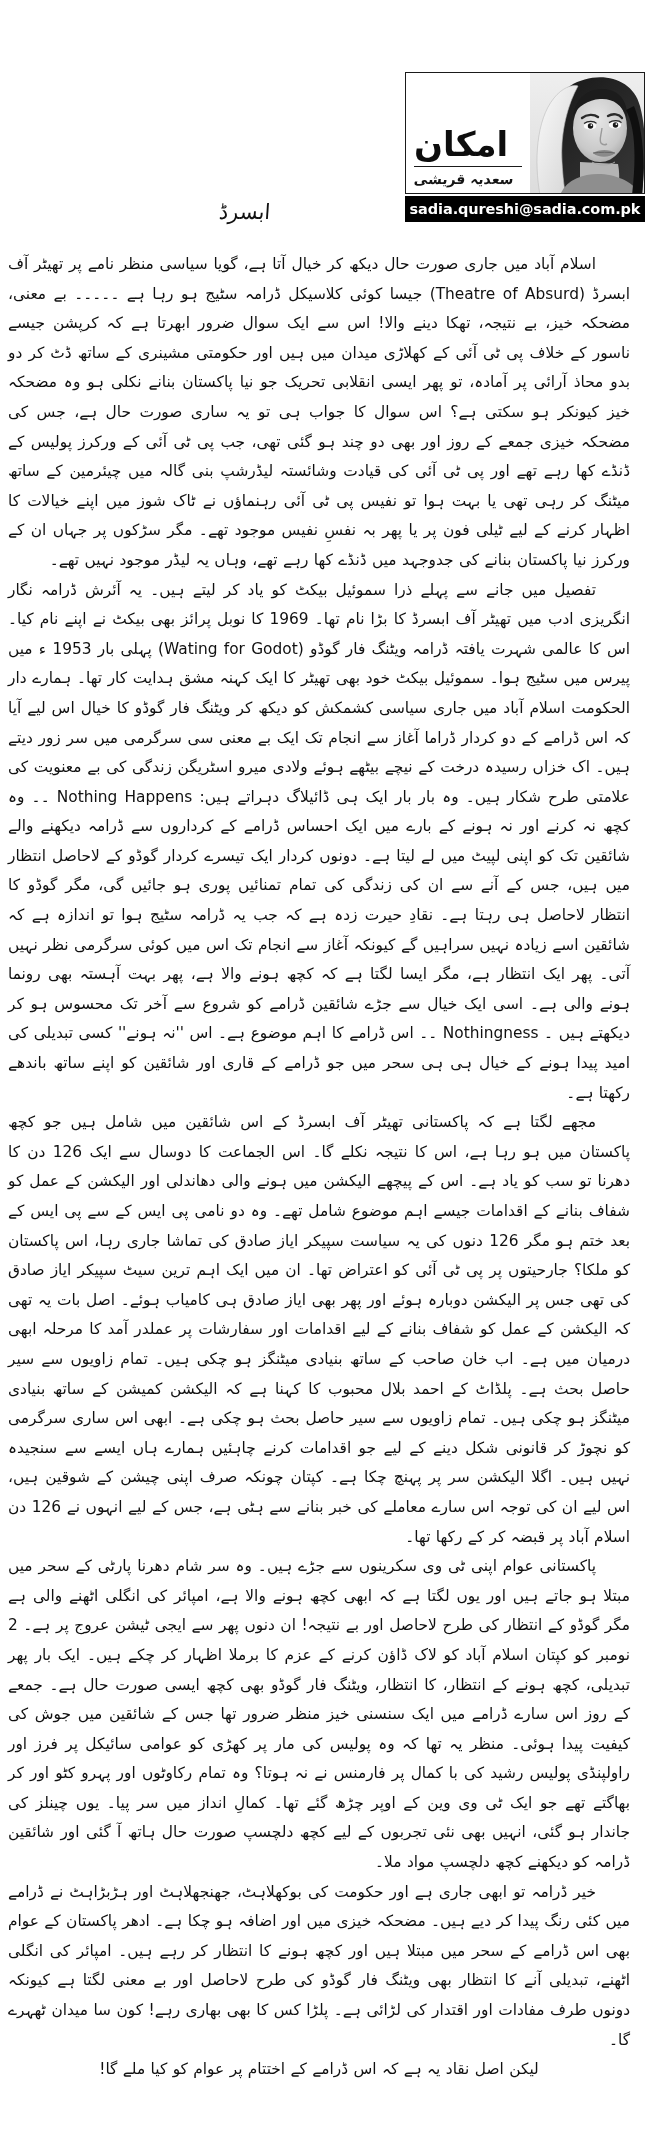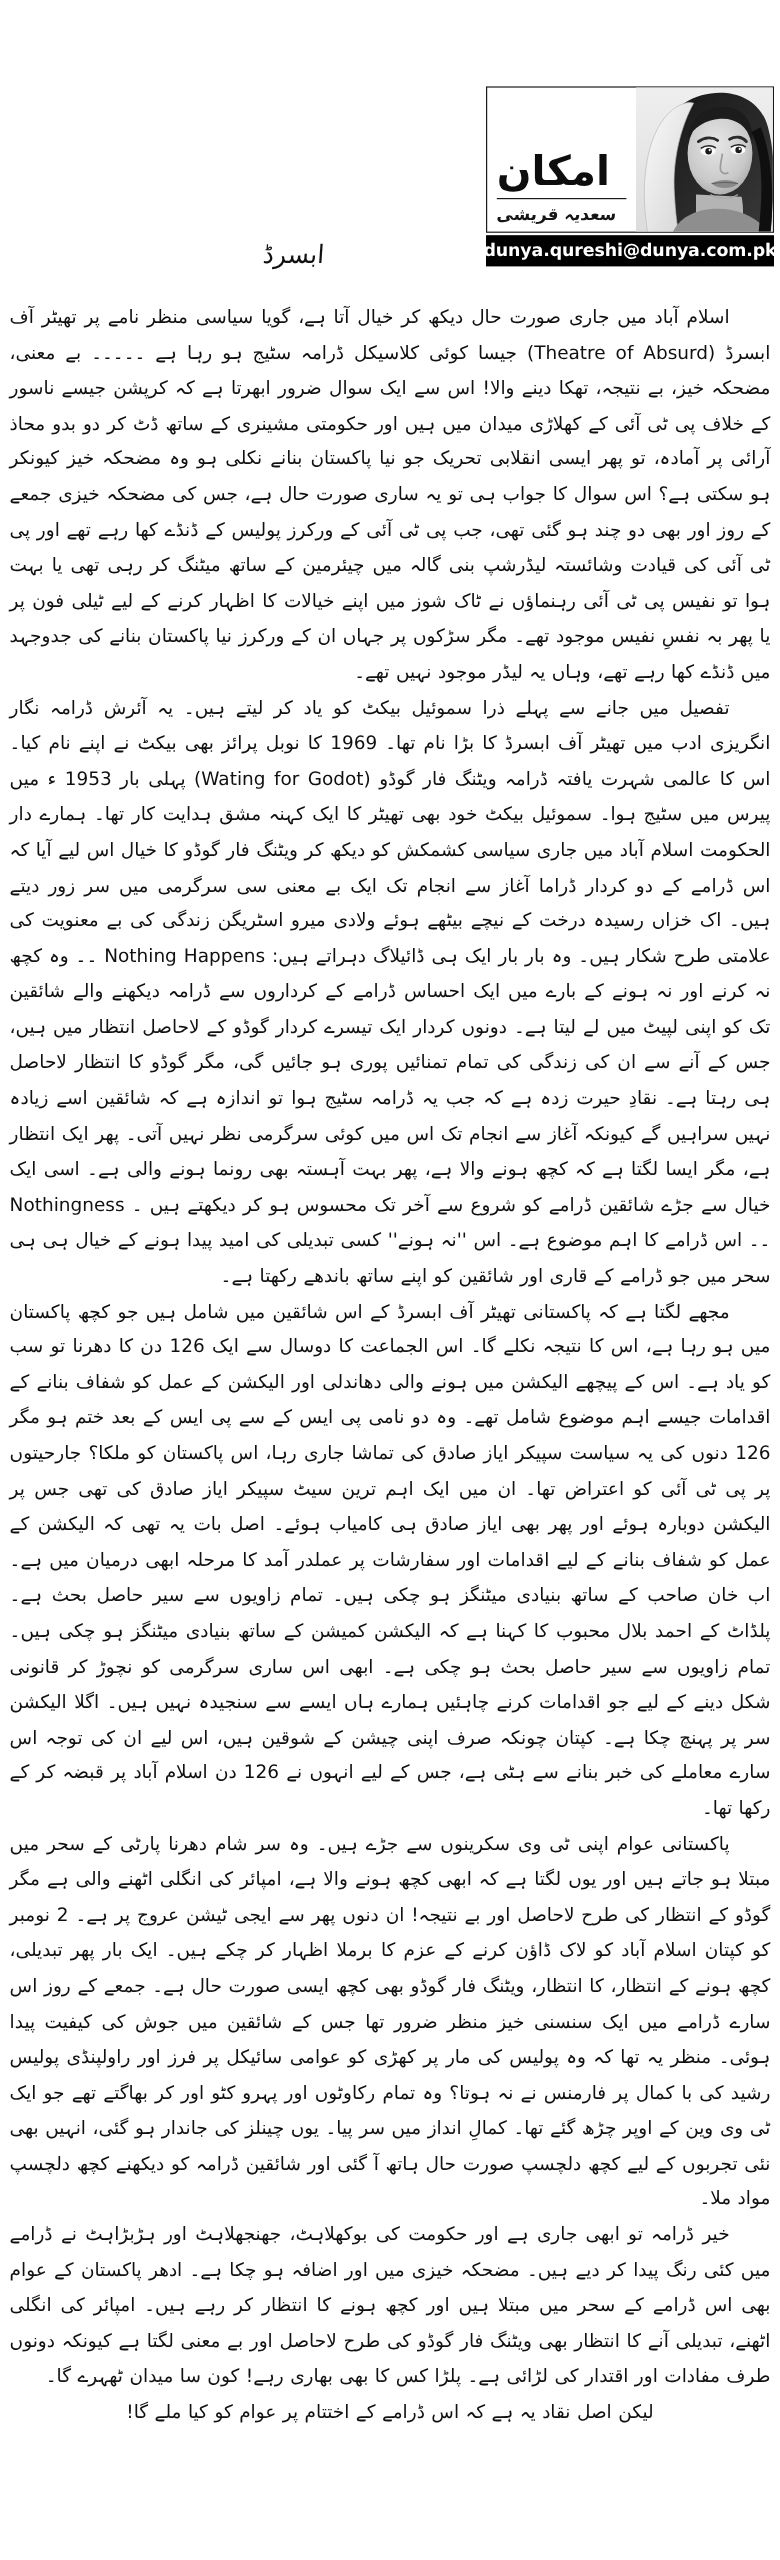--- a/index.html
+++ b/index.html
@@ -116,21 +116,21 @@
     color: #111111;
     direction: rtl;
     white-space: nowrap;
     transform: skewX(-4deg);
   }
 
   
   #article-body {
     position: absolute;
     top: 250px;
-    right: 8px;
+    right: 20px;
     left: 8px;
     direction: rtl;
     text-align: justify;
     text-align-last: right;
     font-family: "DejaVu Sans", "Liberation Sans", sans-serif;
     font-size: 15.4px;
     line-height: 29.6px;
     color: #101010;
     word-spacing: 0.5px;
   }
@@ -212,21 +212,21 @@
         <path d="M63 83 C69 79 80 79 85 83 C80 88 68 88 63 83 Z" fill="#8a8a8a"></path>
         <path d="M63 83 C70 82 79 82 85 83" stroke="#606060" stroke-width="0.9" fill="none"></path>
 
         <path d="M62 92 C68 96 79 96 85 92" stroke="#aaaaaa" stroke-width="1" fill="none"></path>
 
         <path d="M96 40 C106 58 106 90 102 125 L112 125 C116 90 112 56 104 36 Z" fill="#0f0f0f"></path>
       </svg>
     </div>
   </div>
 
-  <div id="email-bar">dunya.qureshi@dunya.com.pk</div>
+  <div id="email-bar">sadia.qureshi@sadia.com.pk</div>
 </div>
 
 <h1 id="article-title">ابسرڈ</h1>
 
 <article id="article-body">
   <p>اسلام آباد میں جاری صورت حال دیکھ کر خیال آتا ہے، گویا سیاسی منظر نامے پر تھیٹر آف ابسرڈ (Theatre of Absurd) جیسا کوئی کلاسیکل ڈرامہ سٹیج ہو رہا ہے ۔۔۔۔۔ بے معنی، مضحکہ خیز، بے نتیجہ، تھکا دینے والا! اس سے ایک سوال ضرور ابھرتا ہے کہ کرپشن جیسے ناسور کے خلاف پی ٹی آئی کے کھلاڑی میدان میں ہیں اور حکومتی مشینری کے ساتھ ڈٹ کر دو بدو محاذ آرائی پر آمادہ، تو پھر ایسی انقلابی تحریک جو نیا پاکستان بنانے نکلی ہو وہ مضحکہ خیز کیونکر ہو سکتی ہے؟ اس سوال کا جواب ہی تو یہ ساری صورت حال ہے، جس کی مضحکہ خیزی جمعے کے روز اور بھی دو چند ہو گئی تھی، جب پی ٹی آئی کے ورکرز پولیس کے ڈنڈے کھا رہے تھے اور پی ٹی آئی کی قیادت وشائستہ لیڈرشپ بنی گالہ میں چیئرمین کے ساتھ میٹنگ کر رہی تھی یا بہت ہوا تو نفیس پی ٹی آئی رہنماؤں نے ٹاک شوز میں اپنے خیالات کا اظہار کرنے کے لیے ٹیلی فون پر یا پھر بہ نفسِ نفیس موجود تھے۔ مگر سڑکوں پر جہاں ان کے ورکرز نیا پاکستان بنانے کی جدوجہد میں ڈنڈے کھا رہے تھے، وہاں یہ لیڈر موجود نہیں تھے۔</p>
   <p>تفصیل میں جانے سے پہلے ذرا سموئیل بیکٹ کو یاد کر لیتے ہیں۔ یہ آئرش ڈرامہ نگار انگریزی ادب میں تھیٹر آف ابسرڈ کا بڑا نام تھا۔ 1969 کا نوبل پرائز بھی بیکٹ نے اپنے نام کیا۔ اس کا عالمی شہرت یافتہ ڈرامہ ویٹنگ فار گوڈو (Wating for Godot) پہلی بار 1953 ء میں پیرس میں سٹیج ہوا۔ سموئیل بیکٹ خود بھی تھیٹر کا ایک کہنہ مشق ہدایت کار تھا۔ ہمارے دار الحکومت اسلام آباد میں جاری سیاسی کشمکش کو دیکھ کر ویٹنگ فار گوڈو کا خیال اس لیے آیا کہ اس ڈرامے کے دو کردار ڈراما آغاز سے انجام تک ایک بے معنی سی سرگرمی میں سر زور دیتے ہیں۔ اک خزاں رسیدہ درخت کے نیچے بیٹھے ہوئے ولادی میرو اسٹریگن زندگی کی بے معنویت کی علامتی طرح شکار ہیں۔ وہ بار بار ایک ہی ڈائیلاگ دہراتے ہیں: Nothing Happens ۔۔ وہ کچھ نہ کرنے اور نہ ہونے کے بارے میں ایک احساس ڈرامے کے کرداروں سے ڈرامہ دیکھنے والے شائقین تک کو اپنی لپیٹ میں لے لیتا ہے۔ دونوں کردار ایک تیسرے کردار گوڈو کے لاحاصل انتظار میں ہیں، جس کے آنے سے ان کی زندگی کی تمام تمنائیں پوری ہو جائیں گی، مگر گوڈو کا انتظار لاحاصل ہی رہتا ہے۔ نقادِ حیرت زدہ ہے کہ جب یہ ڈرامہ سٹیج ہوا تو اندازہ ہے کہ شائقین اسے زیادہ نہیں سراہیں گے کیونکہ آغاز سے انجام تک اس میں کوئی سرگرمی نظر نہیں آتی۔ پھر ایک انتظار ہے، مگر ایسا لگتا ہے کہ کچھ ہونے والا ہے، پھر بہت آہستہ بھی رونما ہونے والی ہے۔ اسی ایک خیال سے جڑے شائقین ڈرامے کو شروع سے آخر تک محسوس ہو کر دیکھتے ہیں ۔ Nothingness ۔۔ اس ڈرامے کا اہم موضوع ہے۔ اس ''نہ ہونے'' کسی تبدیلی کی امید پیدا ہونے کے خیال ہی ہی سحر میں جو ڈرامے کے قاری اور شائقین کو اپنے ساتھ باندھے رکھتا ہے۔</p>
   <p>مجھے لگتا ہے کہ پاکستانی تھیٹر آف ابسرڈ کے اس شائقین میں شامل ہیں جو کچھ پاکستان میں ہو رہا ہے، اس کا نتیجہ نکلے گا۔ اس الجماعت کا دوسال سے ایک 126 دن کا دھرنا تو سب کو یاد ہے۔ اس کے پیچھے الیکشن میں ہونے والی دھاندلی اور الیکشن کے عمل کو شفاف بنانے کے اقدامات جیسے اہم موضوع شامل تھے۔ وہ دو نامی پی ایس کے سے پی ایس کے بعد ختم ہو مگر 126 دنوں کی یہ سیاست سپیکر ایاز صادق کی تماشا جاری رہا، اس پاکستان کو ملکا؟ جارحیتوں پر پی ٹی آئی کو اعتراض تھا۔ ان میں ایک اہم ترین سیٹ سپیکر ایاز صادق کی تھی جس پر الیکشن دوبارہ ہوئے اور پھر بھی ایاز صادق ہی کامیاب ہوئے۔ اصل بات یہ تھی کہ الیکشن کے عمل کو شفاف بنانے کے لیے اقدامات اور سفارشات پر عملدر آمد کا مرحلہ ابھی درمیان میں ہے۔ اب خان صاحب کے ساتھ بنیادی میٹنگز ہو چکی ہیں۔ تمام زاویوں سے سیر حاصل بحث ہے۔ پلڈاٹ کے احمد بلال محبوب کا کہنا ہے کہ الیکشن کمیشن کے ساتھ بنیادی میٹنگز ہو چکی ہیں۔ تمام زاویوں سے سیر حاصل بحث ہو چکی ہے۔ ابھی اس ساری سرگرمی کو نچوڑ کر قانونی شکل دینے کے لیے جو اقدامات کرنے چاہئیں ہمارے ہاں ایسے سے سنجیدہ نہیں ہیں۔ اگلا الیکشن سر پر پہنچ چکا ہے۔ کپتان چونکہ صرف اپنی چیشن کے شوقین ہیں، اس لیے ان کی توجہ اس سارے معاملے کی خبر بنانے سے ہٹی ہے، جس کے لیے انہوں نے 126 دن اسلام آباد پر قبضہ کر کے رکھا تھا۔</p>
   <p>پاکستانی عوام اپنی ٹی وی سکرینوں سے جڑے ہیں۔ وہ سر شام دھرنا پارٹی کے سحر میں مبتلا ہو جاتے ہیں اور یوں لگتا ہے کہ ابھی کچھ ہونے والا ہے، امپائر کی انگلی اٹھنے والی ہے مگر گوڈو کے انتظار کی طرح لاحاصل اور بے نتیجہ! ان دنوں پھر سے ایجی ٹیشن عروج پر ہے۔ 2 نومبر کو کپتان اسلام آباد کو لاک ڈاؤن کرنے کے عزم کا برملا اظہار کر چکے ہیں۔ ایک بار پھر تبدیلی، کچھ ہونے کے انتظار، کا انتظار، ویٹنگ فار گوڈو بھی کچھ ایسی صورت حال ہے۔ جمعے کے روز اس سارے ڈرامے میں ایک سنسنی خیز منظر ضرور تھا جس کے شائقین میں جوش کی کیفیت پیدا ہوئی۔ منظر یہ تھا کہ وہ پولیس کی مار پر کھڑی کو عوامی سائیکل پر فرز اور راولپنڈی پولیس رشید کی با کمال پر فارمنس نے نہ ہوتا؟ وہ تمام رکاوٹوں اور پہرو کٹو اور کر بھاگتے تھے جو ایک ٹی وی وین کے اوپر چڑھ گئے تھا۔ کمالِ انداز میں سر پیا۔ یوں چینلز کی جاندار ہو گئی، انہیں بھی نئی تجربوں کے لیے کچھ دلچسپ صورت حال ہاتھ آ گئی اور شائقین ڈرامہ کو دیکھنے کچھ دلچسپ مواد ملا۔</p>
   <p>خیر ڈرامہ تو ابھی جاری ہے اور حکومت کی بوکھلاہٹ، جھنجھلاہٹ اور ہڑبڑاہٹ نے ڈرامے میں کئی رنگ پیدا کر دیے ہیں۔ مضحکہ خیزی میں اور اضافہ ہو چکا ہے۔ ادھر پاکستان کے عوام بھی اس ڈرامے کے سحر میں مبتلا ہیں اور کچھ ہونے کا انتظار کر رہے ہیں۔ امپائر کی انگلی اٹھنے، تبدیلی آنے کا انتظار بھی ویٹنگ فار گوڈو کی طرح لاحاصل اور بے معنی لگتا ہے کیونکہ دونوں طرف مفادات اور اقتدار کی لڑائی ہے۔ پلڑا کس کا بھی بھاری رہے! کون سا میدان ٹھہرے گا۔</p>

